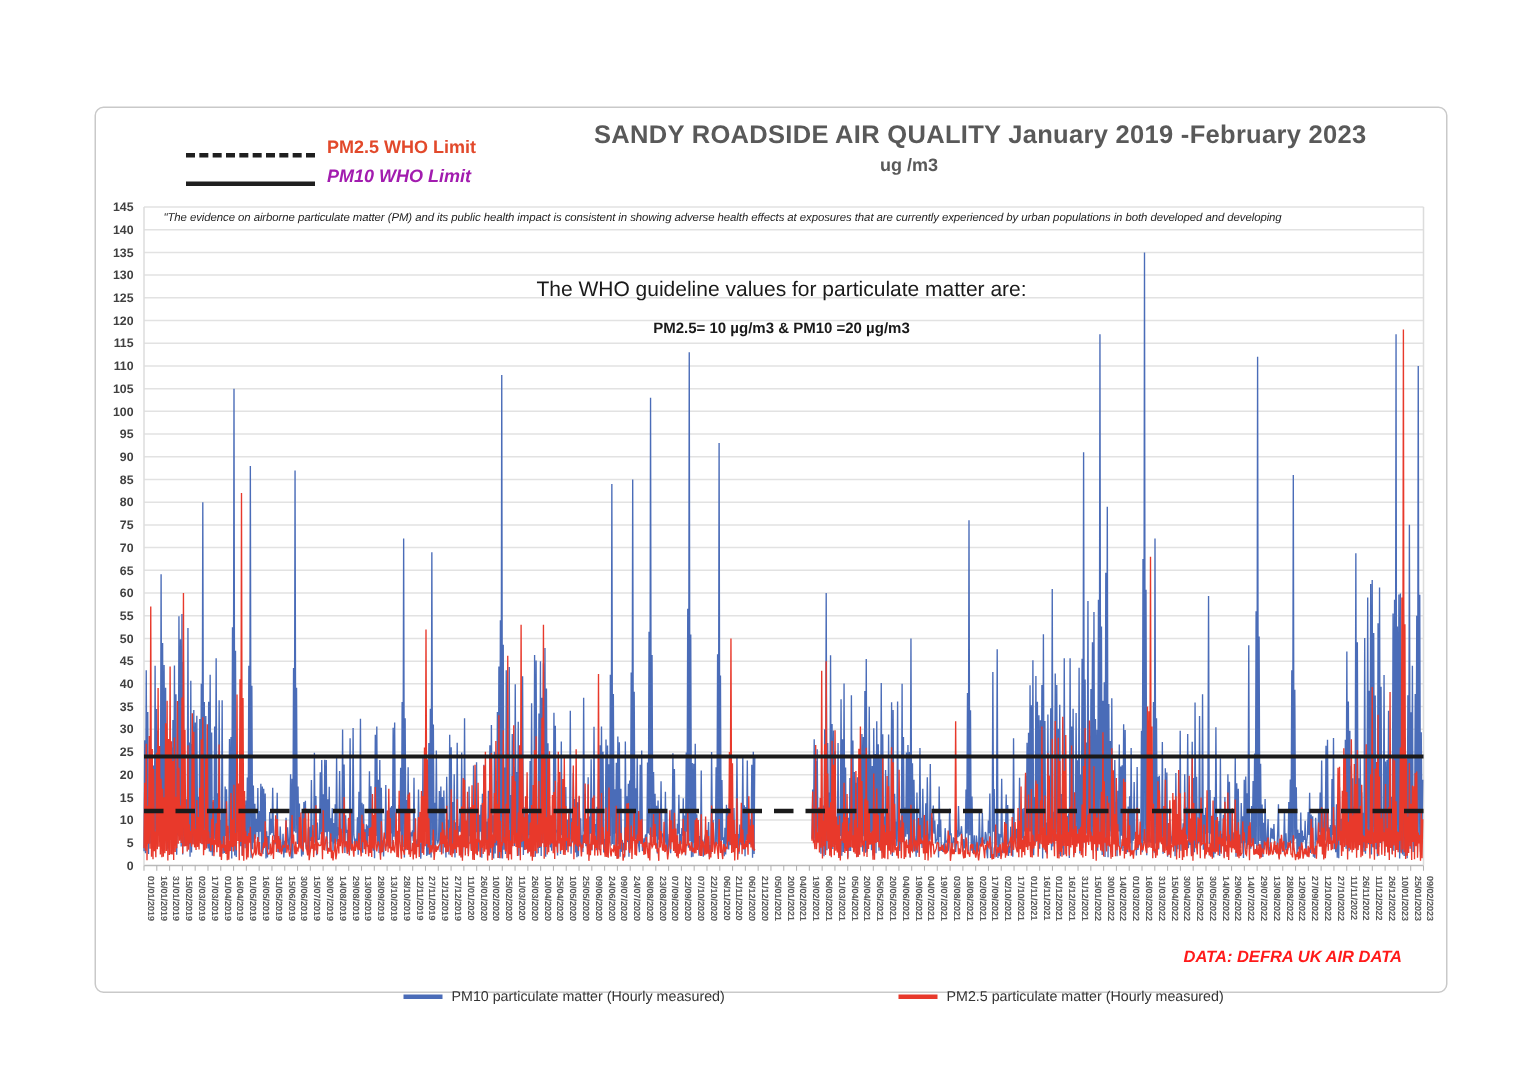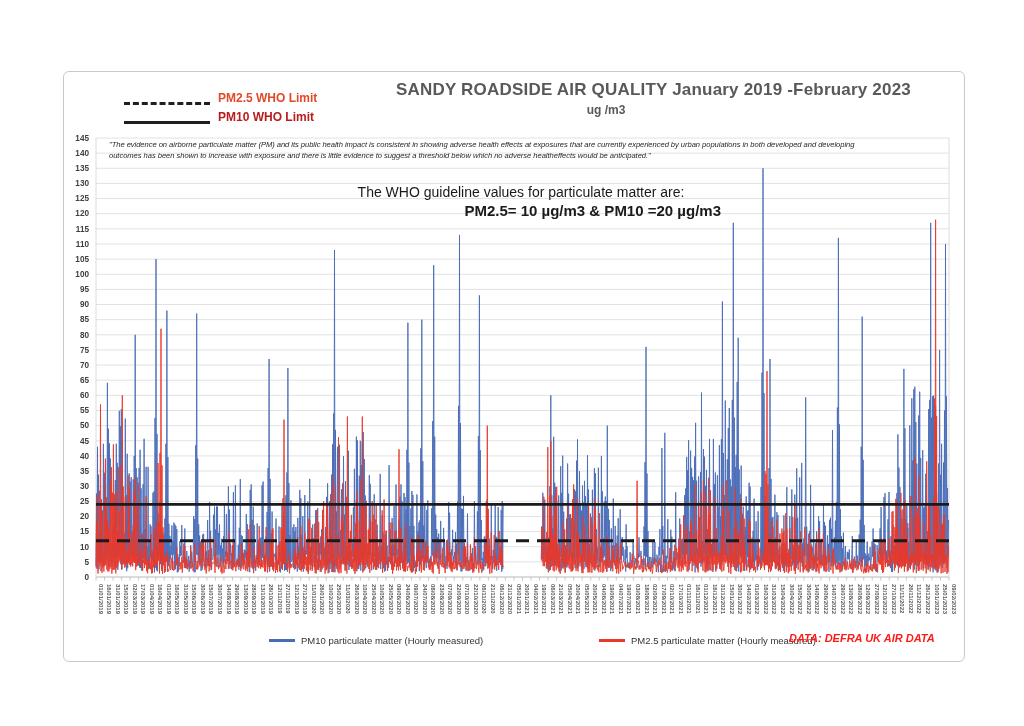--- a/index.html
+++ b/index.html
@@ -13,23 +13,23 @@
   .tl-solid{width:86px;height:0;border-top:3px solid #1f1f1f;margin-right:8px;}
   .tl-label{font-size:12px;font-weight:700;letter-spacing:0px;white-space:nowrap;}
   .title-block{position:absolute;left:332px;top:8px;width:420px;text-align:center;color:#595959;}
   .chart-title{font-size:17px;font-weight:700;letter-spacing:0.2px;white-space:nowrap;}
   .chart-subtitle{font-size:12px;font-weight:700;margin-top:3px;}
   .plot-svg{position:absolute;left:0;top:0;width:900px;height:589px;}
   .quote{position:absolute;left:45px;top:68px;width:848px;color:#1f1f1f;
          font-style:italic;font-size:7.6px;line-height:10.6px;letter-spacing:-0.05px;white-space:nowrap;}
   .who-note{position:absolute;left:257px;top:112px;width:400px;text-align:center;color:#1a1a1a;}
   .who-note-l1{font-size:14px;}
-  .who-note-l2{font-size:15px;font-weight:700;margin-top:2px;text-align:right;}
+  .who-note-l2{font-size:10px;font-weight:700;margin-top:14px;}
   .bottom-legend{position:absolute;left:0;top:560px;width:900px;height:24px;}
-  .bl-item{position:absolute;display:flex;align-items:center;}
+  .bl-item{position:absolute;display:flex;align-items:center;margin-top:24px;}
   .line-sample{width:26px;height:0;border-top:3px solid #000;margin-right:6px;}
   .bl-label{font-size:9.5px;color:#333333;white-space:nowrap;}
   .credit{position:absolute;font-size:11px;font-weight:700;white-space:nowrap;}
 </style>
 </head>
 <body>
 
 <div class="page">
   <div class="chart-frame">
 
@@ -304,32 +304,31 @@
         <line x1="32" x2="885" y1="468.66896551724136" y2="468.66896551724136" stroke="#1a1a1a" stroke-width="3" stroke-dasharray="13 8"></line>
       </svg>
 
     <div class="top-legend">
       <div class="tl-row">
         <span class="tl-dash"></span>
         <span class="tl-label" style="color: rgb(226, 73, 43);">PM2.5 WHO Limit</span>
       </div>
       <div class="tl-row">
         <span class="tl-solid"></span>
-        <span class="tl-label" style="color: #b91c1c;">PM10 WHO Limit</span>
+        <span class="tl-label" style="color: #a21caf; font-style: italic;">PM10 WHO Limit</span>
       </div>
     </div>
 
     <div class="title-block">
       <div class="chart-title">SANDY ROADSIDE AIR QUALITY January 2019 -February 2023</div>
       <div class="chart-subtitle">ug /m3</div>
     </div>
 
     <div class="quote">
       <div>"The evidence on airborne particulate matter (PM) and its public health impact is consistent in showing adverse health effects at exposures that are currently experienced by urban populations in both developed and developing</div>
-      <div>outcomes has been shown to increase with exposure and there is little evidence to suggest a threshold below which no adverse healtheffects would be anticipated."</div>
     </div>
 
     <div class="who-note">
       <div class="who-note-l1">The WHO guideline values for particulate matter are:</div>
       <div class="who-note-l2">PM2.5= 10 µg/m3 &amp; PM10 =20 µg/m3</div>
     </div>
 
     <div class="bottom-legend">
       <div class="bl-item" style="left:205px;top:3px;">
         <span class="line-sample" style="border-top-color: rgb(74, 108, 184);"></span>

